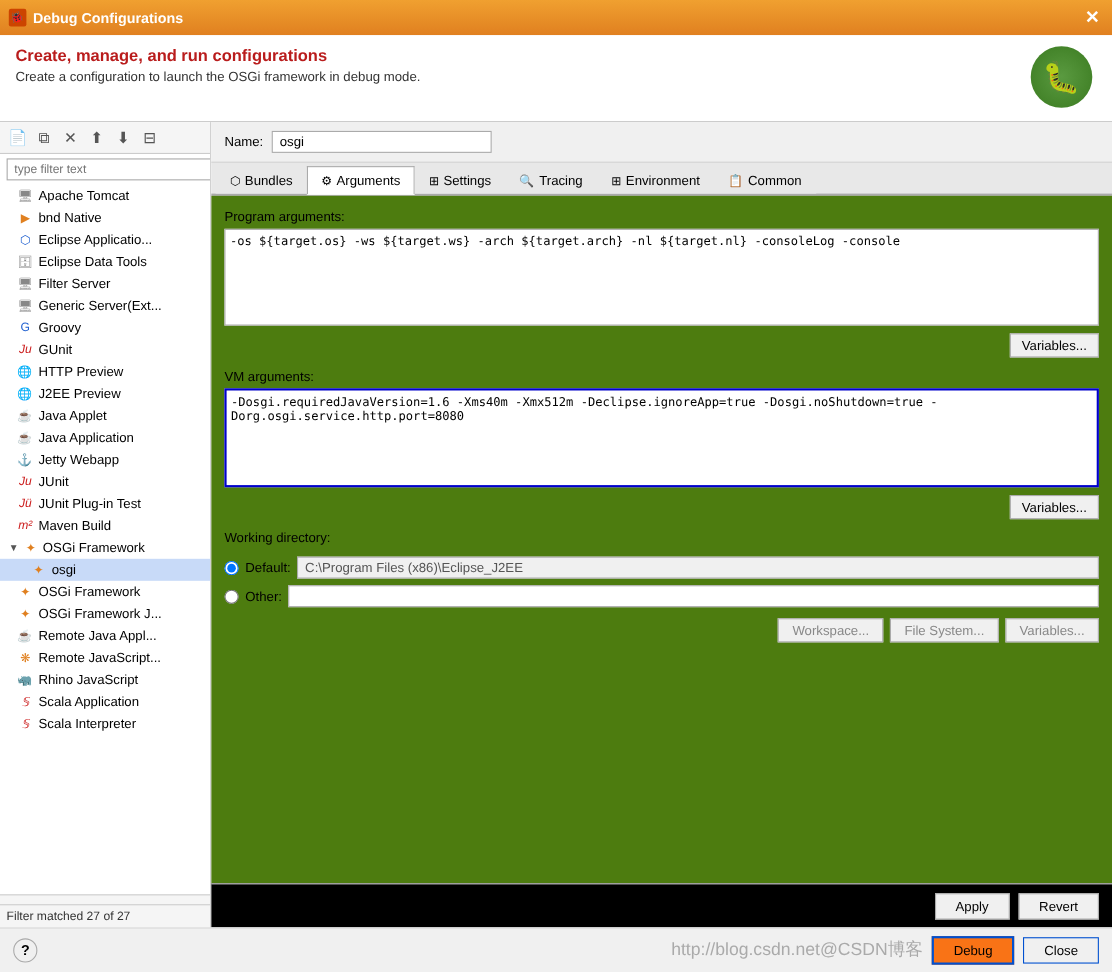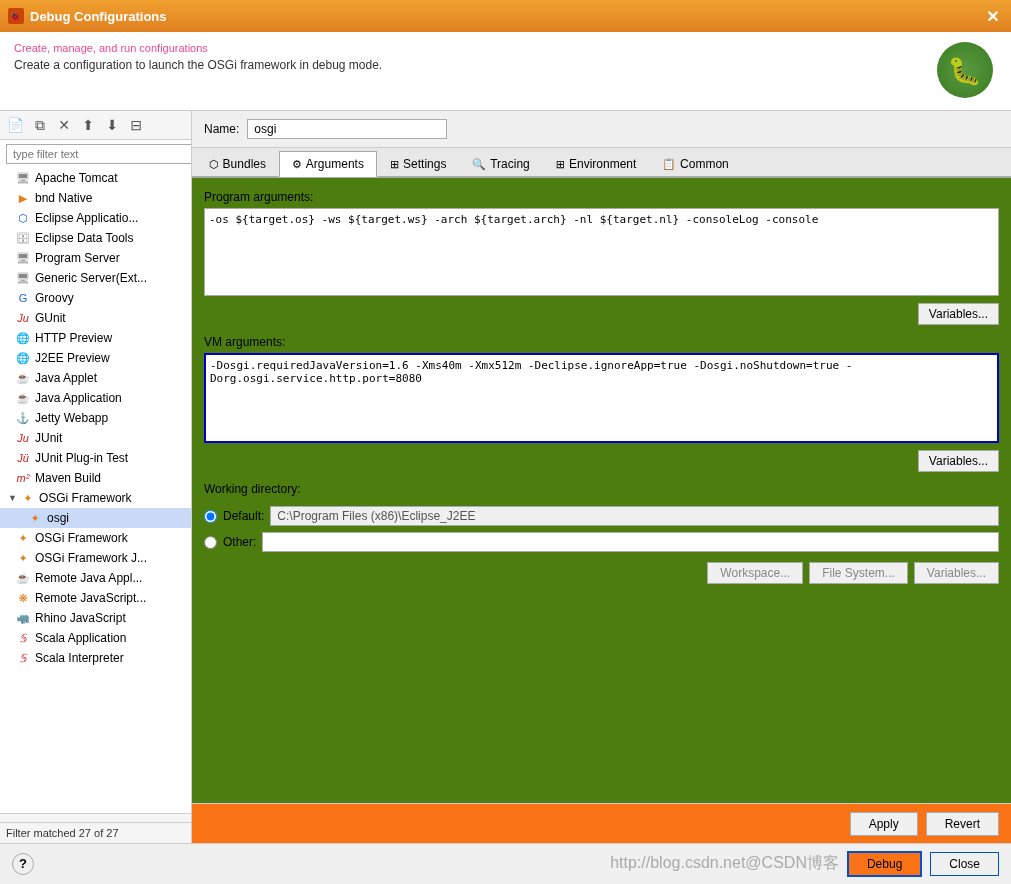--- a/index.html
+++ b/index.html
@@ -21,21 +21,21 @@
     .title-bar-close { width: 20px; height: 20px; cursor: pointer; display: flex; align-items: center; justify-content: center; font-size: 16px; color: white; }
 
     .header-section {
       background: #fff;
       padding: 10px 14px 8px 14px;
       border-bottom: 1px solid #ccc;
       display: flex;
       justify-content: space-between;
       align-items: flex-start;
     }
-    .header-title { font-size: 11px; font-weight: normal; color: #ec4899; margin-bottom: 4px; }
+    .header-title { font-size: 15px; font-weight: bold; color: #b91c1c; margin-bottom: 4px; }
     .header-subtitle { font-size: 12px; color: #333; }
     .header-bug { width: 60px; height: 60px; position: relative; }
     .bug-icon { width: 56px; height: 56px; background: radial-gradient(circle, #5a9a40, #3a7a20); border-radius: 50%; display: flex; align-items: center; justify-content: center; font-size: 28px; }
 
     .main-container {
       display: flex;
       height: calc(884px - 32px - 80px - 40px);
       background: #ececec;
     }
 
@@ -209,21 +209,21 @@
       padding: 3px 12px;
       border: 1px solid #aaa;
       background: #f0f0f0;
       cursor: pointer;
       font-size: 12px;
       color: #888;
     }
 
     .bottom-bar {
       height: 40px;
-      background: #f97316;
+      background: #000000;
       border-top: 1px solid #ccc;
       display: flex;
       align-items: center;
       justify-content: flex-end;
       padding: 0 12px;
       gap: 8px;
     }
     .bottom-btn {
       padding: 4px 18px;
       border: 1px solid #aaa;
@@ -321,21 +321,21 @@
       <div class="sidebar-item">
         <span class="sidebar-item-icon icon-blue">⬡</span>
         <span>Eclipse Applicatio...</span>
       </div>
       <div class="sidebar-item">
         <span class="sidebar-item-icon icon-gray">🗄</span>
         <span>Eclipse Data Tools</span>
       </div>
       <div class="sidebar-item">
         <span class="sidebar-item-icon icon-gray">🖥</span>
-        <span>Program Server</span>
+        <span>Filter Server</span>
       </div>
       <div class="sidebar-item">
         <span class="sidebar-item-icon icon-gray">🖥</span>
         <span>Generic Server(Ext...</span>
       </div>
       <div class="sidebar-item">
         <span class="sidebar-item-icon icon-blue">G</span>
         <span>Groovy</span>
       </div>
       <div class="sidebar-item">

